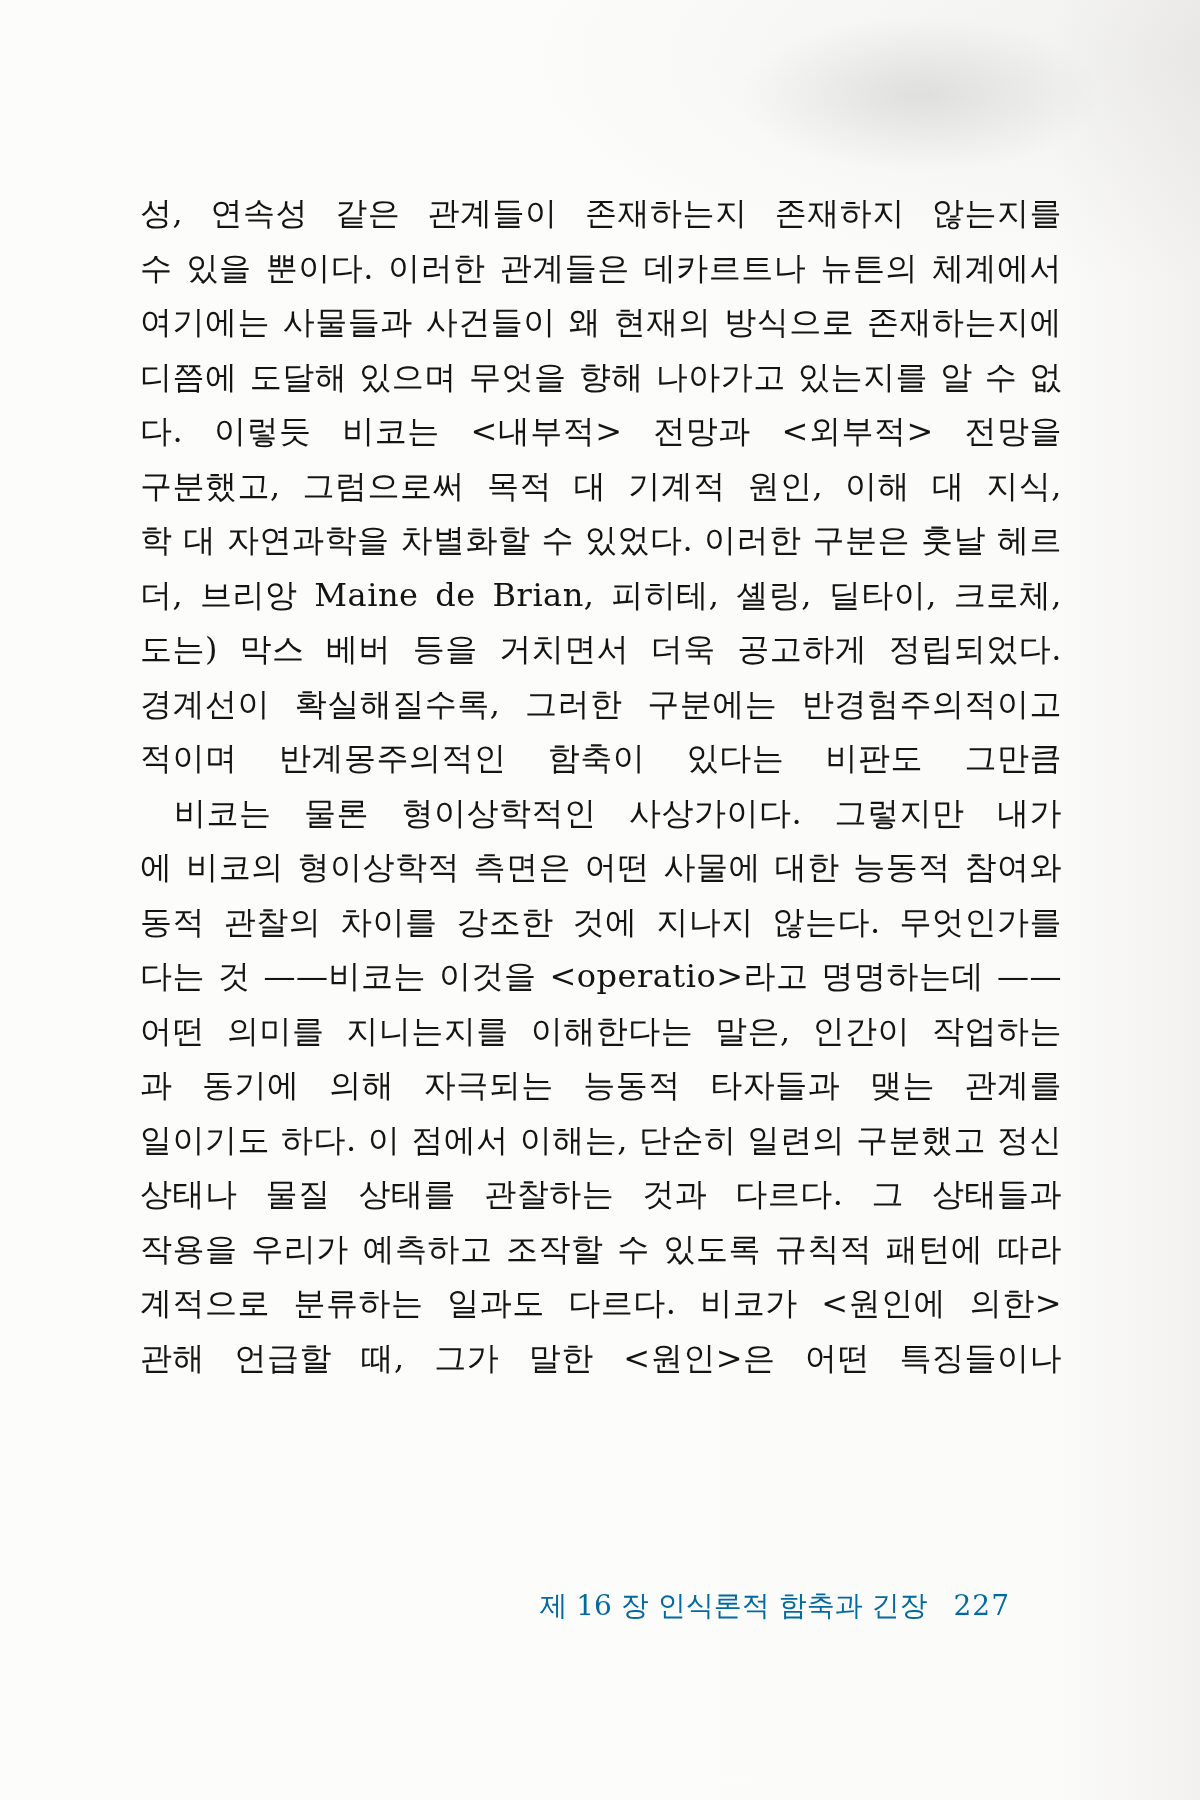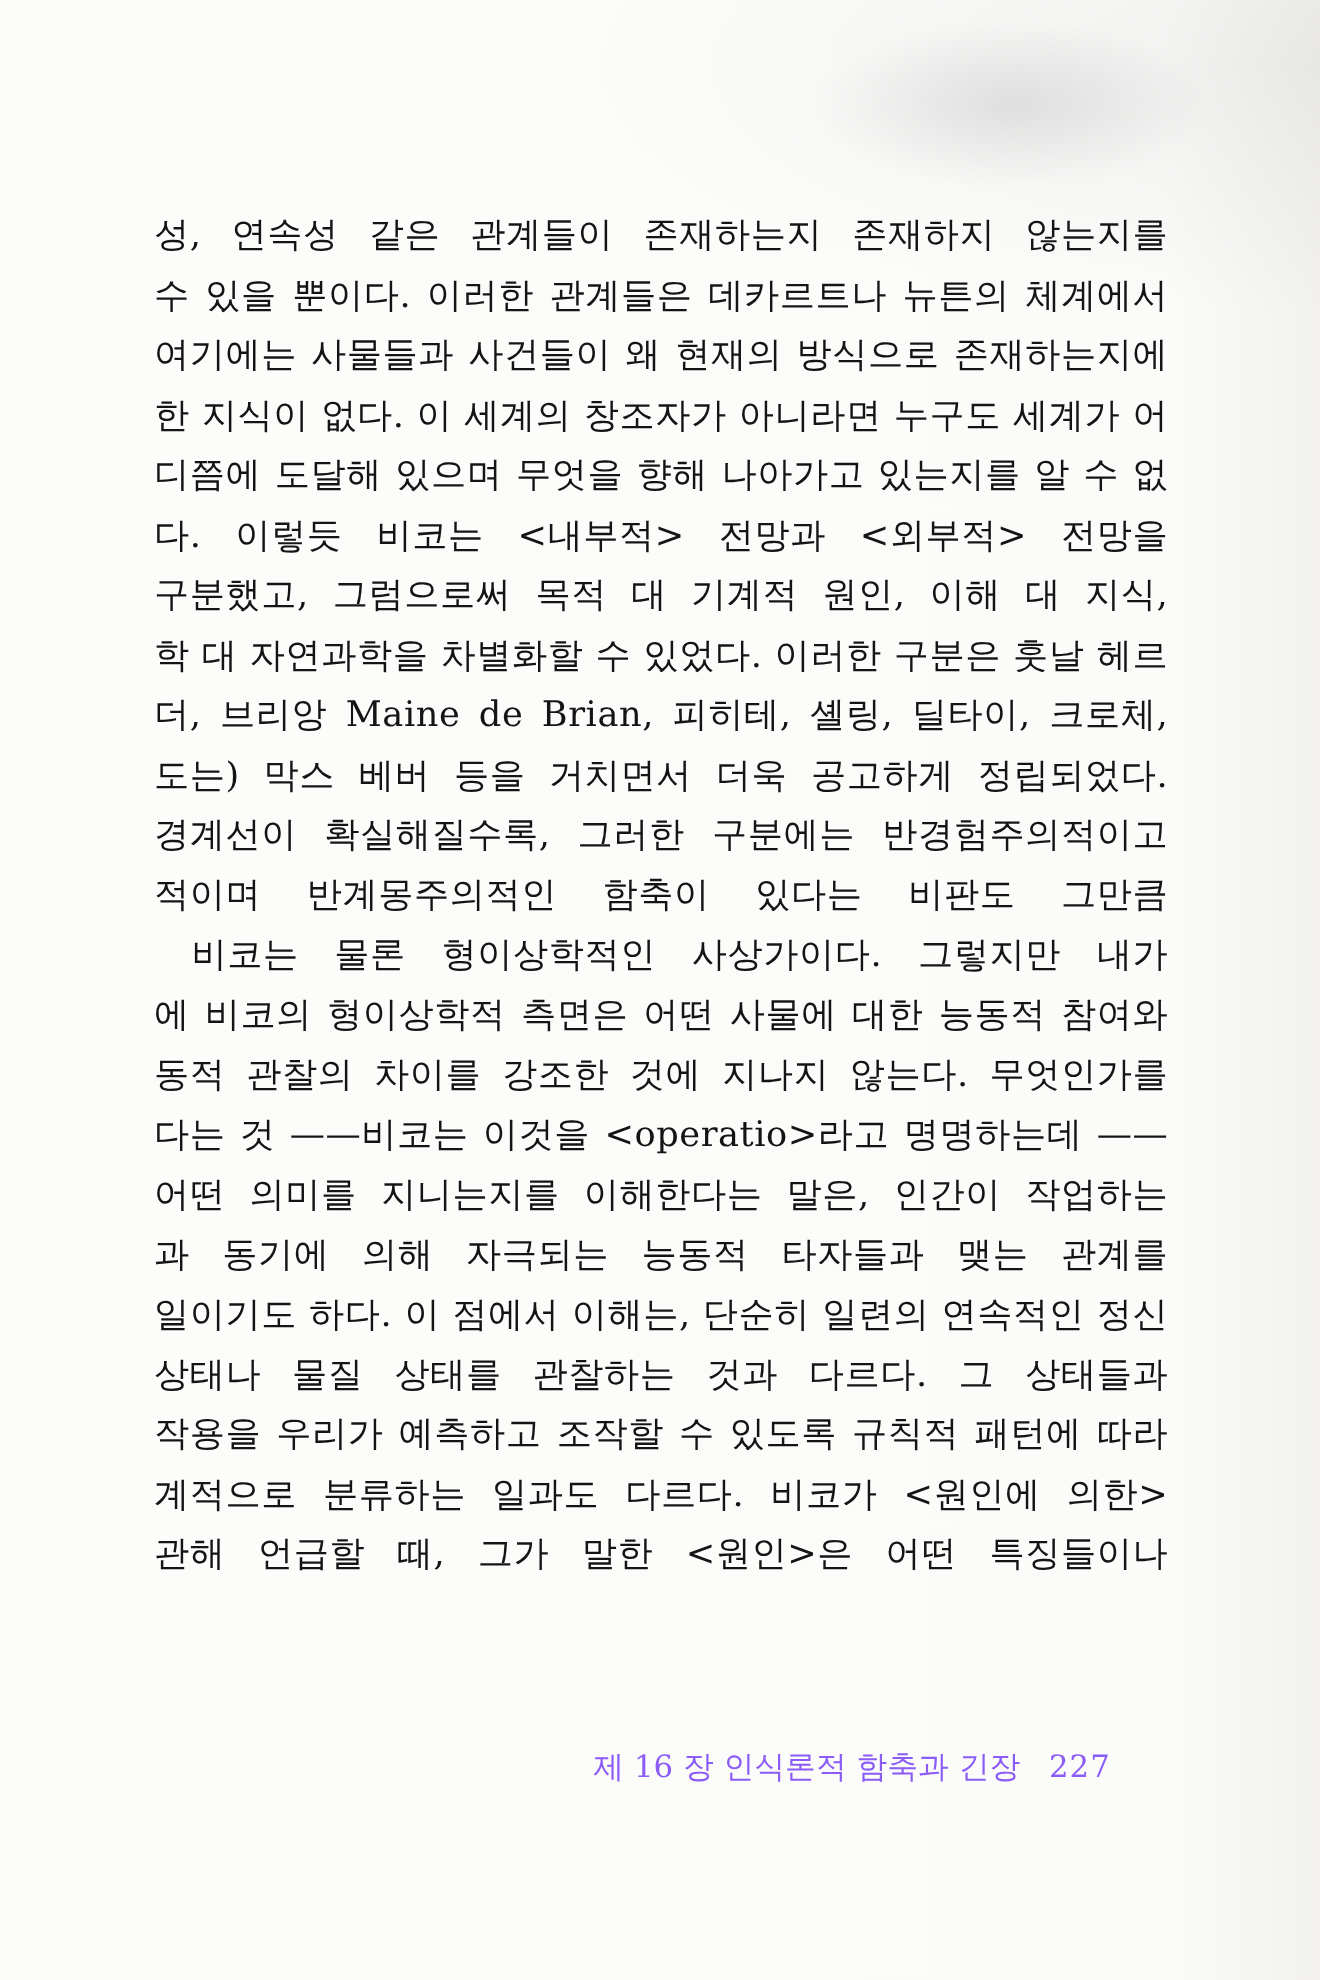--- a/index.html
+++ b/index.html
@@ -46,52 +46,51 @@
   .line.indent {
     text-indent: 34px;
   }
   .footer {
     position: absolute;
     top: 1586px;
     right: 190px;
     font-size: 28px;
     line-height: 40px;
     white-space: nowrap;
-    color: #8b5cf6;
+    color: #0369a1;
   }
   .footer .pagenum {
     margin-left: 26px;
     letter-spacing: 1px;
   }
 </style>
 </head>
 <body>
 
 <div class="page">
 
   <div class="text-column" id="text-column">
       <div class="line">성, 연속성 같은 관계들이 존재하는지 존재하지 않는지를 파악할</div>
       <div class="line">수 있을 뿐이다. 이러한 관계들은 데카르트나 뉴튼의 체계에서 법</div>
       <div class="line">여기에는 사물들과 사건들이 왜 현재의 방식으로 존재하는지에 대</div>
-      <div class="line">한 지식이 없다. 이 세계의 창조자가 아니라면 누구도 세계가 어</div>
       <div class="line">디쯤에 도달해 있으며 무엇을 향해 나아가고 있는지를 알 수 없</div>
       <div class="line">다. 이렇듯 비코는 &lt;내부적&gt; 전망과 &lt;외부적&gt; 전망을 확실하게</div>
       <div class="line">구분했고, 그럼으로써 목적 대 기계적 원인, 이해 대 지식, 인문과</div>
       <div class="line">학 대 자연과학을 차별화할 수 있었다. 이러한 구분은 훗날 헤르</div>
       <div class="line">더, 브리앙 Maine de Brian, 피히테, 셸링, 딜타이, 크로체, (어느 정</div>
       <div class="line">도는) 막스 베버 등을 거치면서 더욱 공고하게 정립되었다. 그렇지만</div>
       <div class="line">경계선이 확실해질수록, 그러한 구분에는 반경험주의적이고 반과학</div>
       <div class="line para-end">적이며 반계몽주의적인 함축이 있다는 비판도 그만큼 고조되었다.</div>
       <div class="line indent">비코는 물론 형이상학적인 사상가이다. 그렇지만 내가 생각하기</div>
       <div class="line">에 비코의 형이상학적 측면은 어떤 사물에 대한 능동적 참여와 수</div>
       <div class="line">동적 관찰의 차이를 강조한 것에 지나지 않는다. 무엇인가를 행한</div>
       <div class="line">다는 것 ——비코는 이것을 &lt;operatio&gt;라고 명명하는데 —— 이</div>
       <div class="line">어떤 의미를 지니는지를 이해한다는 말은, 인간이 작업하는 환경</div>
       <div class="line">과 동기에 의해 자극되는 능동적 타자들과 맺는 관계를 이해하는</div>
-      <div class="line">일이기도 하다. 이 점에서 이해는, 단순히 일련의 연속적인 정신</div>
+      <div class="line">일이기도 하다. 이 점에서 이해는, 단순히 일련의 구분했고 정신</div>
       <div class="line">상태나 물질 상태를 관찰하는 것과 다르다. 그 상태들과 그것들의</div>
       <div class="line">작용을 우리가 예측하고 조작할 수 있도록 규칙적 패턴에 따라 체</div>
       <div class="line">계적으로 분류하는 일과도 다르다. 비코가 &lt;원인에 의한&gt; 지식에</div>
       <div class="line">관해 언급할 때, 그가 말한 &lt;원인&gt;은 어떤 특징들이나 사건들의</div>
     </div>
 
   <div class="footer">
     <span>제 16 장 인식론적 함축과 긴장</span><span class="pagenum">227</span>
   </div>
 

